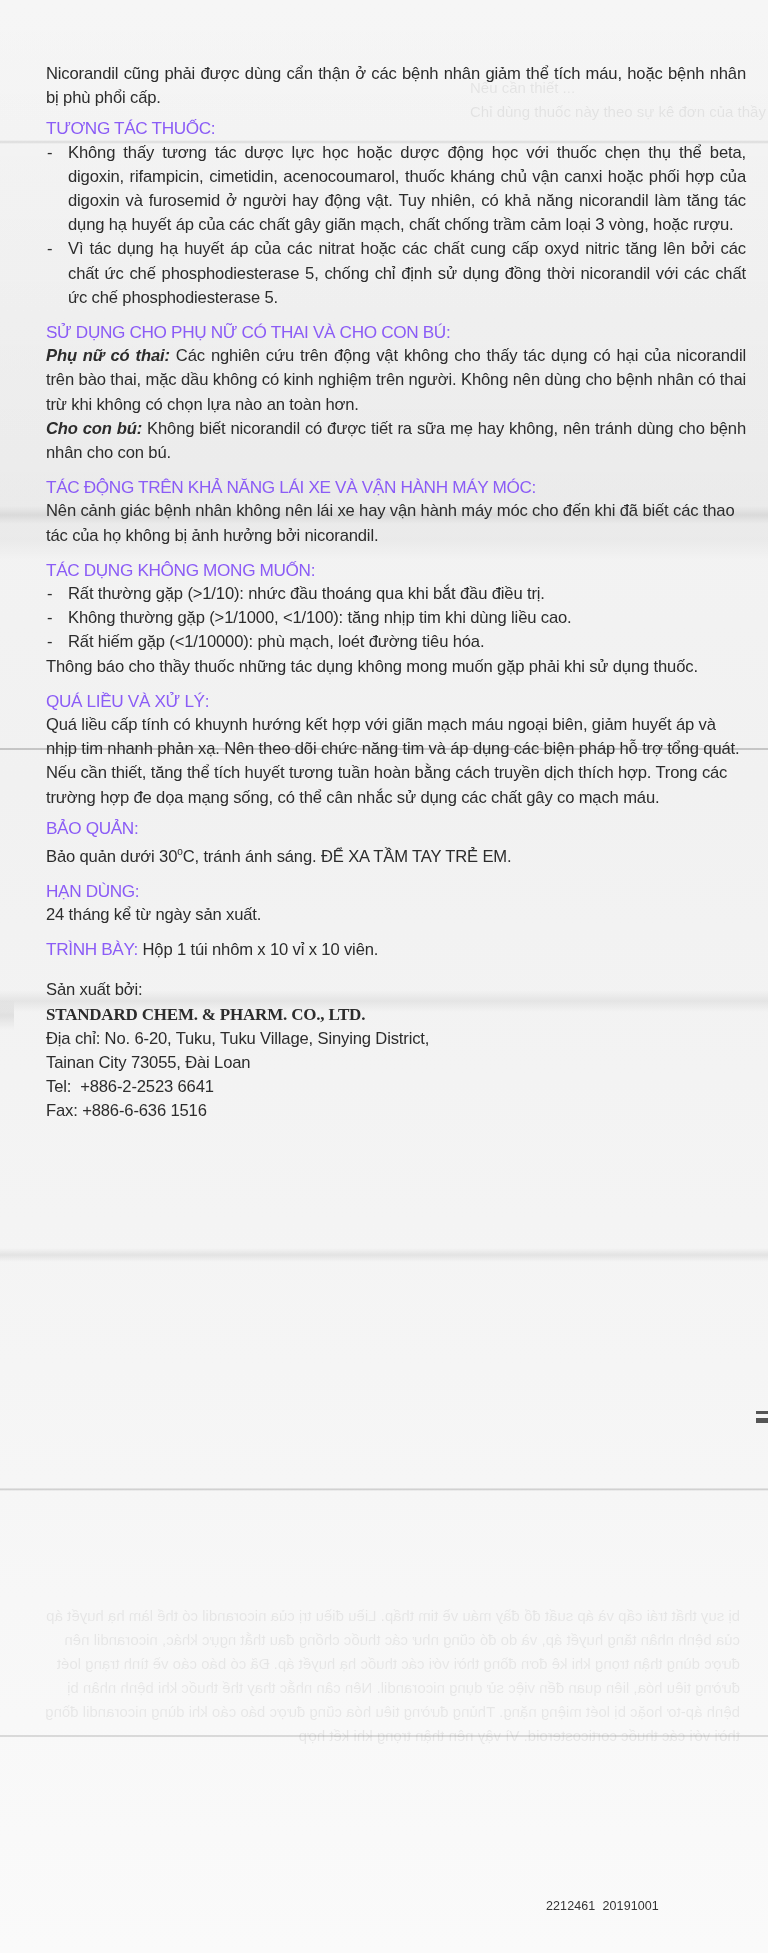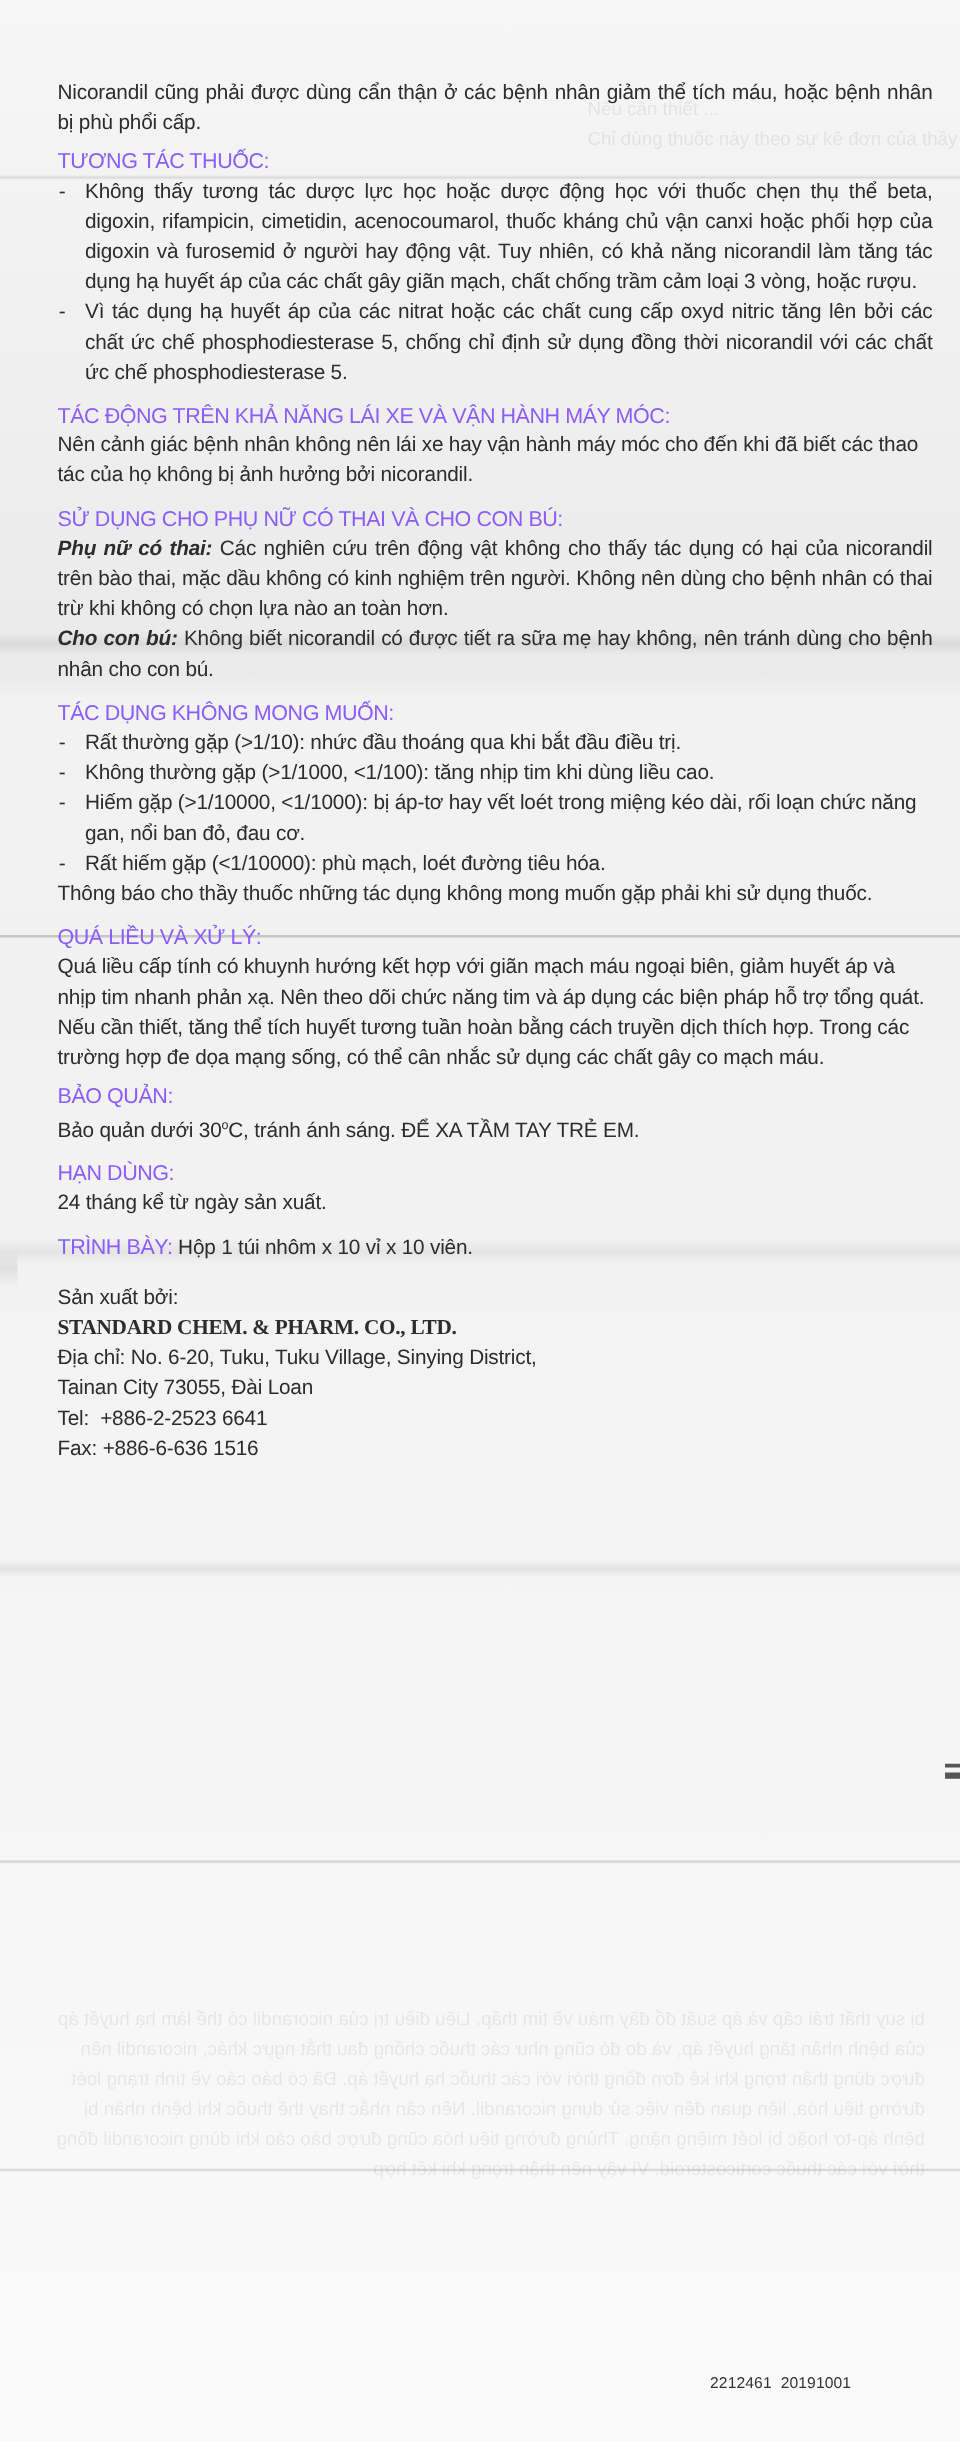--- a/index.html
+++ b/index.html
@@ -66,21 +66,21 @@
     .sec { margin-top: 6px; }
     .sec.gap-lg { margin-top: 10px; }
     .just { text-align: justify; text-align-last: left; }
     .list { margin: 0; padding: 0; list-style: none; }
     .list li { position: relative; padding-left: 22px; }
     .list li::before { content: "-"; position: absolute; left: 1px; top: 0; }
     .bi { font-weight: bold; font-style: italic; }
     .it { }
     .firm { font-weight: bold; font-size: 17px; letter-spacing: -0.2px; font-family: Liberation Serif, serif; }
     .lot {
-      position: absolute; left: 568px; top: 1899px;
+      position: absolute; left: 546px; top: 1899px;
       font-size: 12.5px; letter-spacing: 0.1px; color: #333;
     }
   </style>
 </head>
 <body>
 
 <div class="paper"></div>
 
 <div class="ghost g1">Nếu cần thiết ...
 Chỉ dùng thuốc này theo sự kê đơn của thầy thuốc.</div>
@@ -105,36 +105,35 @@
 
   <section class="sec">
     <h2 class="h">TƯƠNG TÁC THUỐC:</h2>
     <ul class="list">
       <li class="just">Không thấy tương tác dược lực học hoặc dược động học với thuốc chẹn thụ thể beta, digoxin, rifampicin, cimetidin, acenocoumarol, thuốc kháng chủ vận canxi hoặc phối hợp của digoxin và furosemid ở người hay động vật. Tuy nhiên, có khả năng nicorandil làm tăng tác dụng hạ huyết áp của các chất gây giãn mạch, chất chống trầm cảm loại 3 vòng, hoặc rượu.</li>
       <li class="just">Vì tác dụng hạ huyết áp của các nitrat hoặc các chất cung cấp oxyd nitric tăng lên bởi các chất ức chế  phosphodiesterase 5, chống chỉ định sử dụng đồng thời nicorandil với các chất ức chế phosphodiesterase 5.</li>
     </ul>
   </section>
 
   <section class="sec gap-lg">
-    <h2 class="h">TÁC ĐỘNG TRÊN KHẢ NĂNG LÁI XE VÀ VẬN HÀNH MÁY MÓC:</h2>
-    <p>Nên cảnh giác bệnh nhân không nên lái xe hay vận hành máy móc cho đến khi đã biết các thao tác của họ không bị ảnh hưởng bởi nicorandil.</p>
+    <h2 class="h">SỬ DỤNG CHO PHỤ NỮ CÓ THAI VÀ CHO CON BÚ:</h2>
+    <p class="just"><span class="bi">Phụ nữ có thai:</span><span> Các nghiên cứu trên động vật không cho thấy tác dụng có hại của nicorandil trên bào thai, mặc dầu không có kinh nghiệm trên người. Không nên dùng cho bệnh nhân có thai trừ khi không có chọn lựa nào an toàn hơn.</span></p>
+    <p class="just"><span class="bi">Cho con bú:</span><span> Không biết nicorandil có được tiết ra sữa mẹ hay không, nên tránh dùng cho bệnh nhân cho con bú.</span></p>
   </section>
 
   <section class="sec gap-lg">
-    <h2 class="h">SỬ DỤNG CHO PHỤ NỮ CÓ THAI VÀ CHO CON BÚ:</h2>
-    <p class="just"><span class="bi">Phụ nữ có thai:</span><span> Các nghiên cứu trên động vật không cho thấy tác dụng có hại của nicorandil trên bào thai, mặc dầu không có kinh nghiệm trên người. Không nên dùng cho bệnh nhân có thai trừ khi không có chọn lựa nào an toàn hơn.</span></p>
-    <p class="just"><span class="bi">Cho con bú:</span><span> Không biết nicorandil có được tiết ra sữa mẹ hay không, nên tránh dùng cho bệnh nhân cho con bú.</span></p>
+    <h2 class="h">TÁC ĐỘNG TRÊN KHẢ NĂNG LÁI XE VÀ VẬN HÀNH MÁY MÓC:</h2>
+    <p>Nên cảnh giác bệnh nhân không nên lái xe hay vận hành máy móc cho đến khi đã biết các thao tác của họ không bị ảnh hưởng bởi nicorandil.</p>
   </section>
 
   <section class="sec gap-lg">
     <h2 class="h">TÁC DỤNG KHÔNG MONG MUỐN:</h2>
     <ul class="list">
       <li>Rất thường gặp (&gt;1/10): nhức đầu thoáng qua khi bắt đầu điều trị.</li>
       <li>Không thường gặp (&gt;1/1000, &lt;1/100): tăng nhịp tim khi dùng liều cao.</li>
-      <li>Hiếm gặp (&gt;1/10000, &lt;1/1000): bị áp-tơ hay vết loét trong miệng kéo dài, rối loạn chức năng gan, nổi ban đỏ, đau cơ.</li>
       <li>Rất hiếm gặp (&lt;1/10000): phù mạch, loét đường tiêu hóa.</li>
     </ul>
     <p class="it">Thông báo cho thầy thuốc những tác dụng không mong muốn gặp phải khi sử dụng thuốc.</p>
   </section>
 
   <section class="sec gap-lg">
     <h2 class="h">QUÁ LIỀU VÀ XỬ LÝ:</h2>
     <p>Quá liều cấp tính có khuynh hướng kết hợp với giãn mạch máu ngoại biên, giảm huyết áp và nhịp tim nhanh phản xạ. Nên theo dõi chức năng tim và áp dụng các biện pháp hỗ trợ tổng quát. Nếu cần thiết, tăng thể tích huyết tương tuần hoàn bằng cách truyền dịch thích hợp. Trong các trường hợp đe dọa mạng sống, có thể cân nhắc sử dụng các chất gây co mạch máu.</p>
   </section>
 

